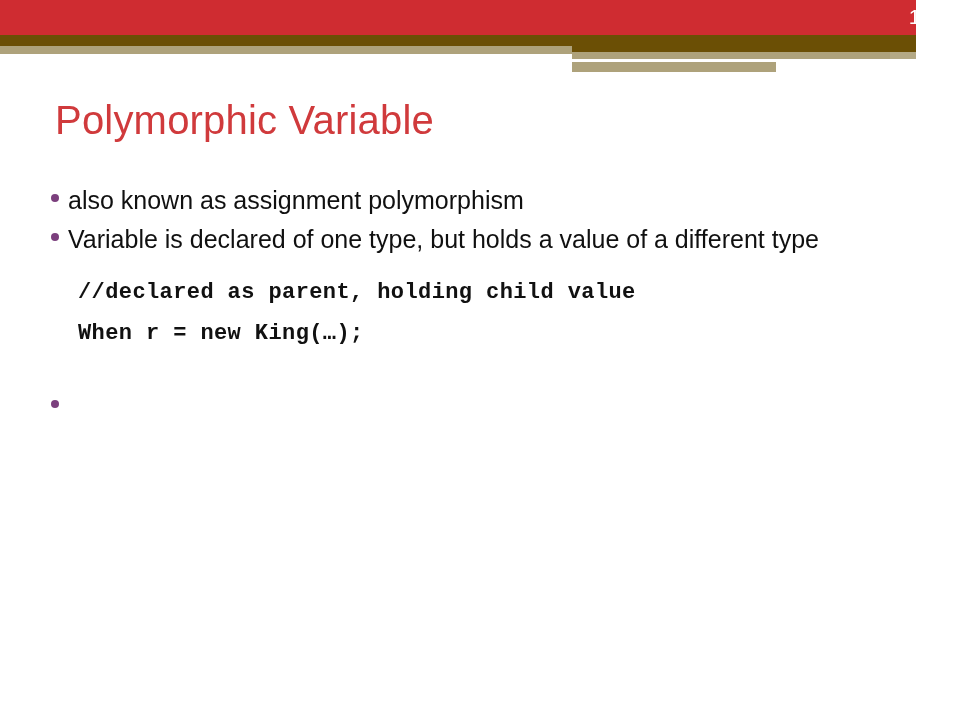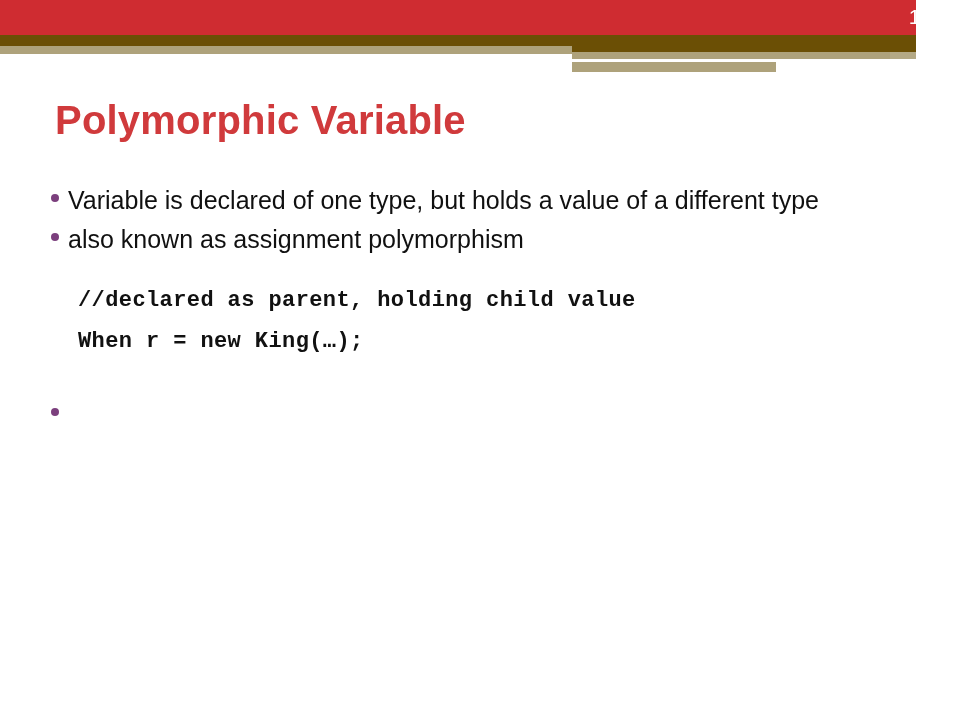--- a/index.html
+++ b/index.html
@@ -125,21 +125,21 @@
     line-height: 28px;
   }
 
   
   .slide-title {
     position: absolute;
     left: 55px;
     top: 96px;
     color: #d03a3c;
     font-size: 40px;
-    font-weight: bold;
+    font-weight: normal;
     font-family: "Liberation Sans", sans-serif;
     letter-spacing: 0.2px;
     line-height: 48px;
     white-space: nowrap;
     text-align: center;
   }
 
   
   .body-content {
     position: absolute;
@@ -174,21 +174,21 @@
     line-height: 37px;
     font-family: "Liberation Sans", sans-serif;
   }
   .bullet-1 { max-width: 700px; }
   .bullet-2 { max-width: 770px; }
   .bullet-3 { max-width: 760px; }
 
   
   .code-block {
     margin-left: 32px;
-    margin-top: 22px;
+    margin-top: 14px;
     margin-bottom: 20px;
   }
   .code-line {
     color: #111111;
     font-family: "Liberation Mono", "DejaVu Sans Mono", monospace;
     font-weight: bold;
     font-size: 22px;
     line-height: 41px;
     white-space: pre;
     letter-spacing: 0.4px;
@@ -242,28 +242,28 @@
   </div>
 
   <div class="slide-title">Polymorphic Variable</div>
 
   <div class="body-content">
 
     <div class="bullet-row">
       <div class="bullet-dot">
           <span></span>
         </div>
-      <div class="bullet-text bullet-2">Variable is declared of one type, but holds a value of a different type</div>
+      <div class="bullet-text bullet-1">also known as assignment polymorphism</div>
     </div>
 
     <div class="bullet-row">
       <div class="bullet-dot">
           <span></span>
         </div>
-      <div class="bullet-text bullet-1">also known as assignment polymorphism</div>
+      <div class="bullet-text bullet-2">Variable is declared of one type, but holds a value of a different type</div>
     </div>
 
     <div class="code-block">
       <div class="code-line">//declared as parent, holding child value</div>
       <div class="code-line">When r = new King(…);</div>
     </div>
 
     <div class="spacer-after-code"></div>
 
     <div class="bullet-row">

